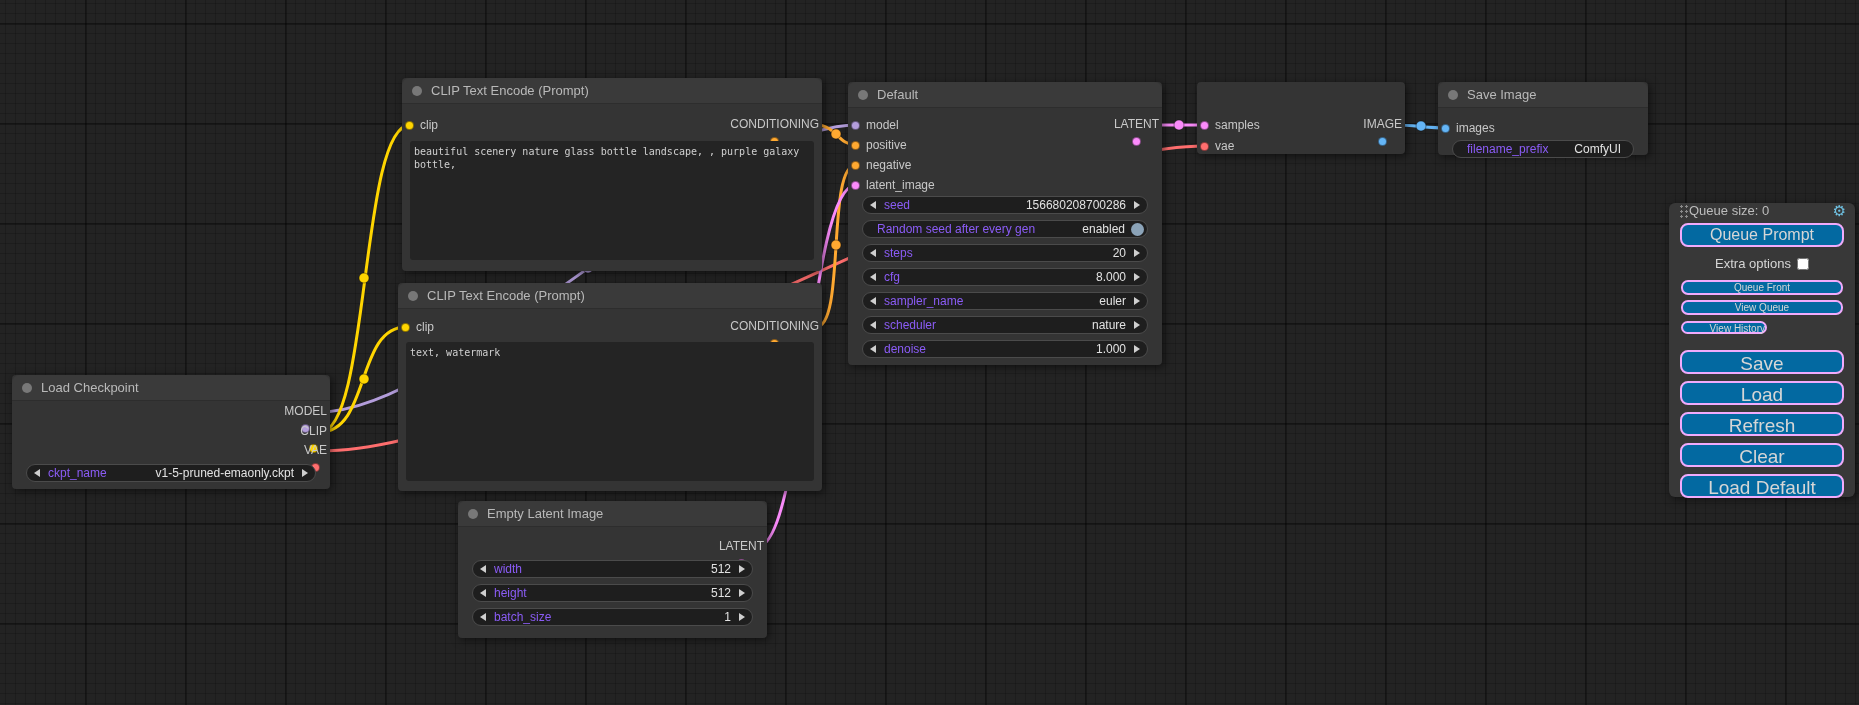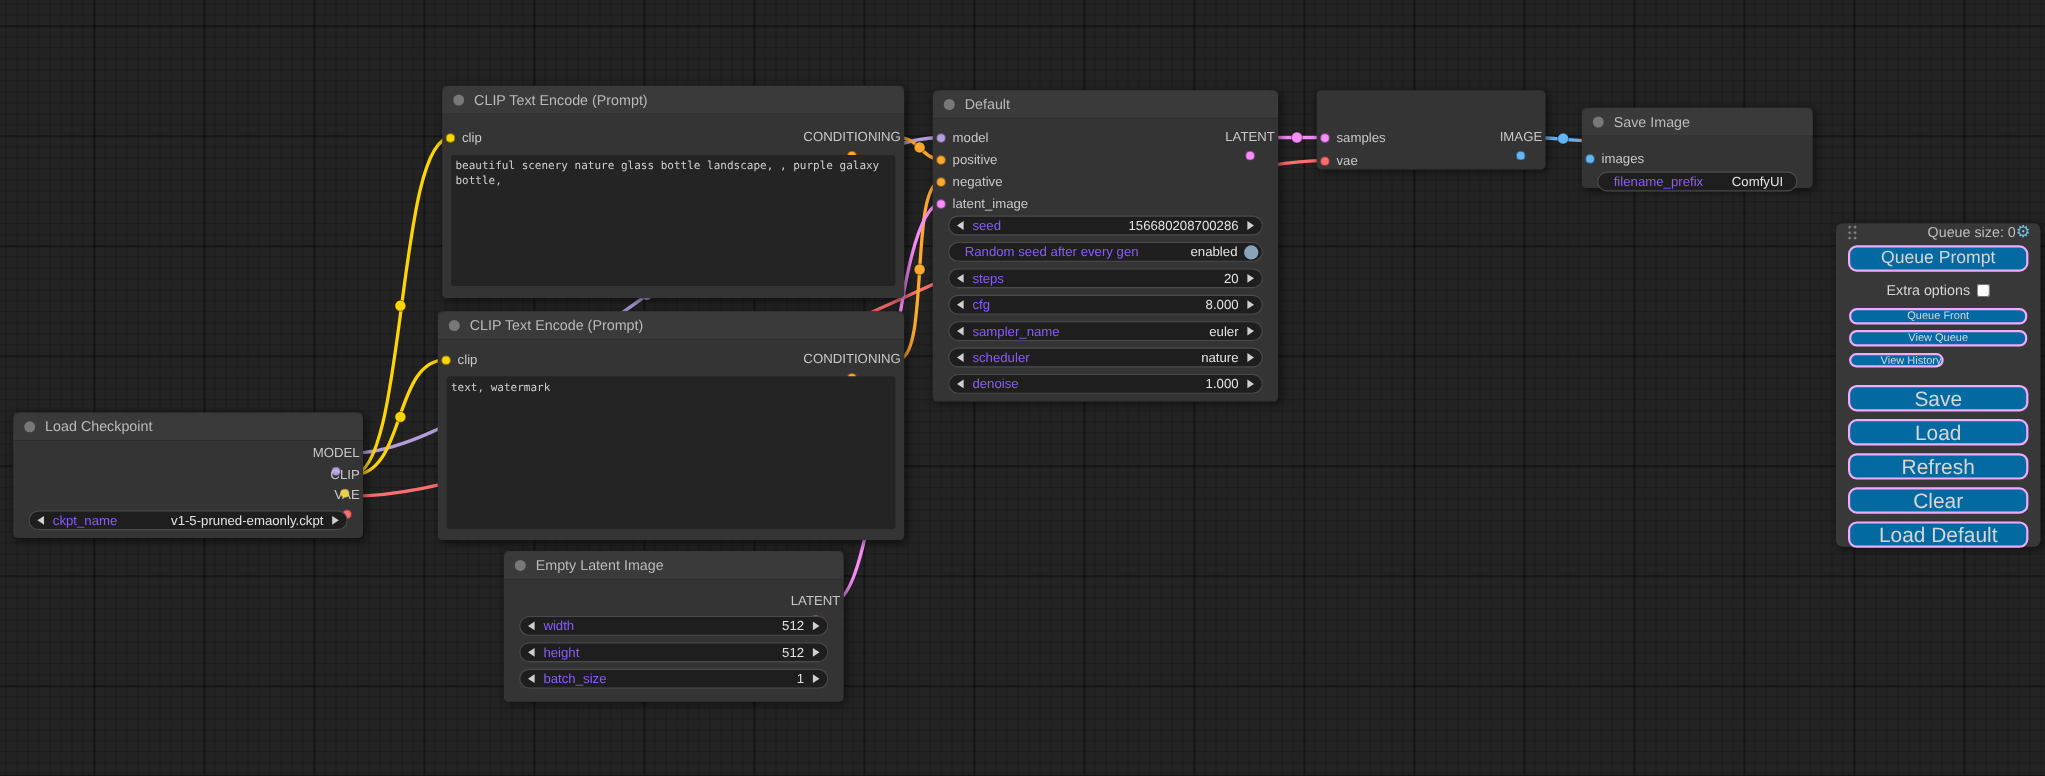--- a/index.html
+++ b/index.html
@@ -61,21 +61,21 @@
     font-size:10px;line-height:13px;padding:4px 4px;resize:none;outline:none;overflow:hidden;
   }
 
   .qpanel{
     position:absolute;left:1669px;top:203px;width:186px;height:294px;z-index:3;
     background:#383838;border-radius:6px;box-shadow:2px 2px 9px rgba(0,0,0,.55);
     display:flex;flex-direction:column;box-sizing:border-box;
   }
   .qhead{height:30px;display:flex;align-items:center;padding:0 9px;}
   .drag{width:11px;height:15px;background-image:radial-gradient(#8a8a8a 1.1px, transparent 1.4px);background-size:5px 5px;background-position:1px 1px;}
-  .qsize{flex:1;text-align:right;font-size:13px;color:#bdbdbd;}
+  .qsize{flex:1;text-align:left;font-size:13px;color:#bdbdbd;}
   .gear{font-size:15px;color:#6FC1E2;line-height:1;cursor:pointer;}
   .qbtn{
     background:#0369a1;border:2px solid #f0abfc;border-radius:8px;color:#d6d6d6;
     font-family:"Liberation Sans", sans-serif;cursor:pointer;
   }
   .qbtn.big{height:24px;margin:5px 11px 0;font-size:16px;}
   .qbtn.xl{height:24px;margin:7px 11px 0;font-size:19px;}
   .qbtn.xl.first{margin-top:16px;}
   .extra{margin-top:9px;display:flex;align-items:center;justify-content:center;gap:6px;font-size:13px;color:#d6d6d6;height:16px;}
   .extra input{width:12px;height:12px;margin:0;}
@@ -244,21 +244,21 @@
     <div class="slot in" style="top:56px">
         <span class="pdot pc-vae"></span>
         <span>vae</span>
       </div>
     <div class="slot out" style="top:35px">
         <span>IMAGE</span>
         <span class="pdot pc-image"></span>
       </div>
   </div>
 
-  <div class="node" style="left:1438px;top:82px;width:210px;height:73px;margin-top:16px;">
+  <div class="node" style="left:1438px;top:82px;width:210px;height:73px;">
     <div class="nhead">
       <span class="tdot"></span>
       <span class="ntitle">Save Image</span>
     </div>
     <div class="slot in" style="top:38px">
         <span class="pdot pc-image"></span>
         <span>images</span>
       </div>
     <div class="widget noarr" style="top:58px">
       <span class="wlabel">filename_prefix</span>

